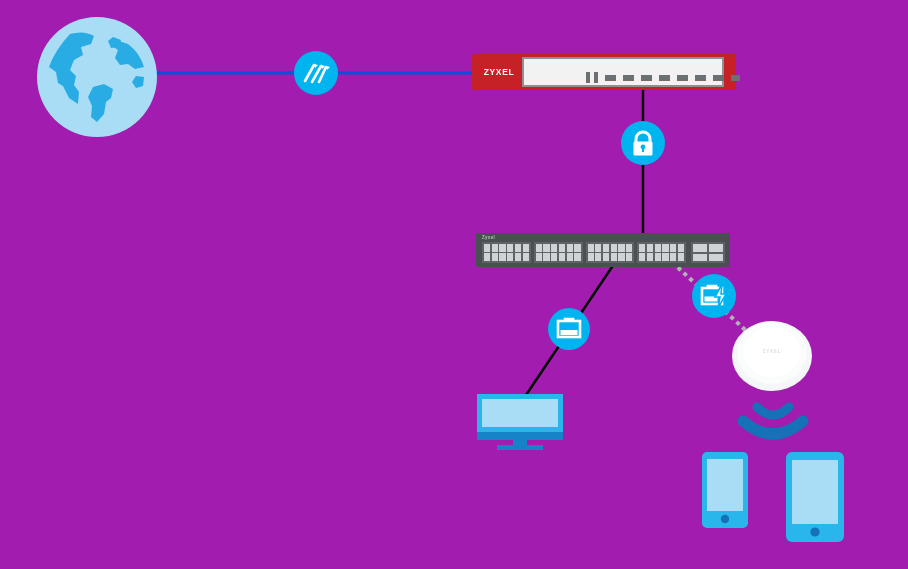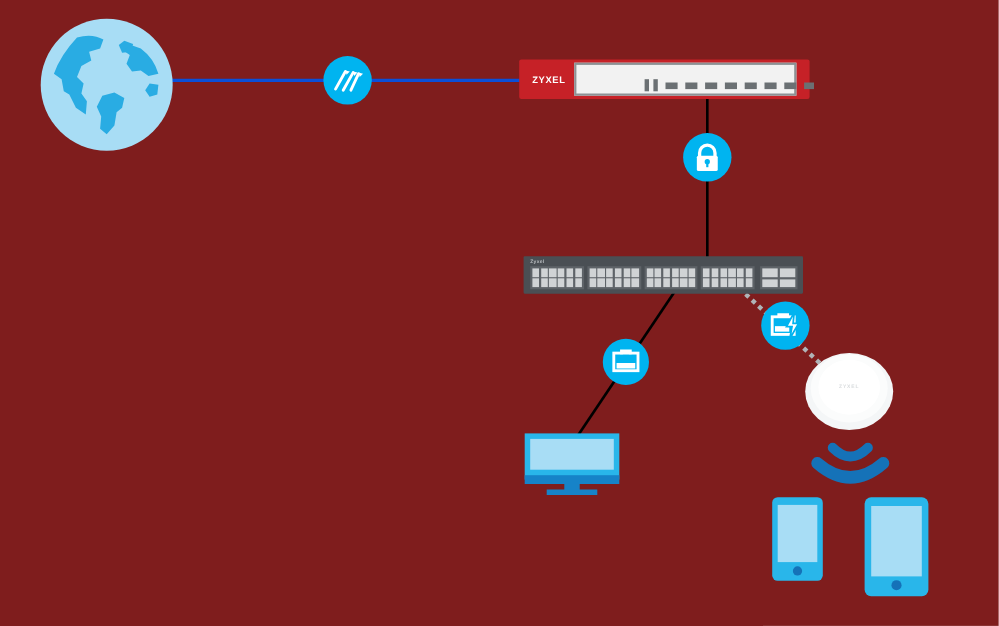--- a/index.html
+++ b/index.html
@@ -7,21 +7,21 @@
     padding: 0;
     background: #ffffff;
   }
   body {
     font-family: "Liberation Sans", sans-serif;
   }
   #diagram-canvas {
     position: relative;
     width: 908px;
     height: 569px;
-    background: #7f1d1d;
+    background: #a21caf;
     overflow: hidden;
   }
   #link-layer {
     position: absolute;
     left: 0;
     top: 0;
     width: 908px;
     height: 569px;
   }
   .node {

